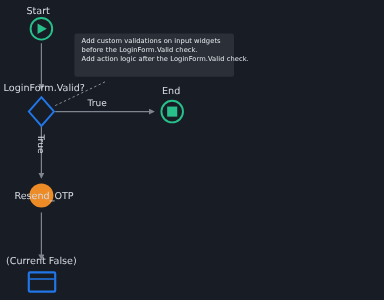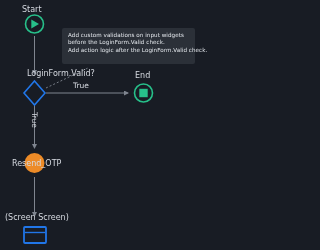--- a/index.html
+++ b/index.html
@@ -108,27 +108,27 @@
     </g>
 
     <g>
       <rect x="24" y="227" width="22" height="16" rx="1" fill="none" stroke="#2176e8" stroke-width="1.8"></rect>
       <line x1="24.8" y1="232.5" x2="45.2" y2="232.5" stroke="#2176e8" stroke-width="1.4"></line>
     </g>
   </svg>
 
   <div class="node-label" style="left:22px; top:5px;">Start</div>
 
-  <div class="node-label" style="left:3px; top:69px;margin-left:24px;">LoginForm.Valid?</div>
+  <div class="node-label" style="left:3px; top:69px;">LoginForm.Valid?</div>
 
   <div class="node-label" style="left:135px; top:71px;">End</div>
 
   <div class="node-label" style="left:12px; top:159px;">Resend_OTP</div>
 
-  <div class="node-label" style="left:5px; top:213px;">(Screen Screen)</div>
+  <div class="node-label" style="left:5px; top:213px;">(Current False)</div>
 
   <div class="edge-label" style="left:73px; top:82px;">True</div>
 
   <div class="edge-label vertical" style="left:38px; top:112px;">True</div>
 
   <div class="tooltip" style="left:62px; top:28px; width:133px; height:36px;">
     <div class="tooltip-line">Add custom validations on input widgets</div>
     <div class="tooltip-line">before the LoginForm.Valid check.</div>
     <div class="tooltip-line">Add action logic after the LoginForm.Valid check.</div>
   </div>

